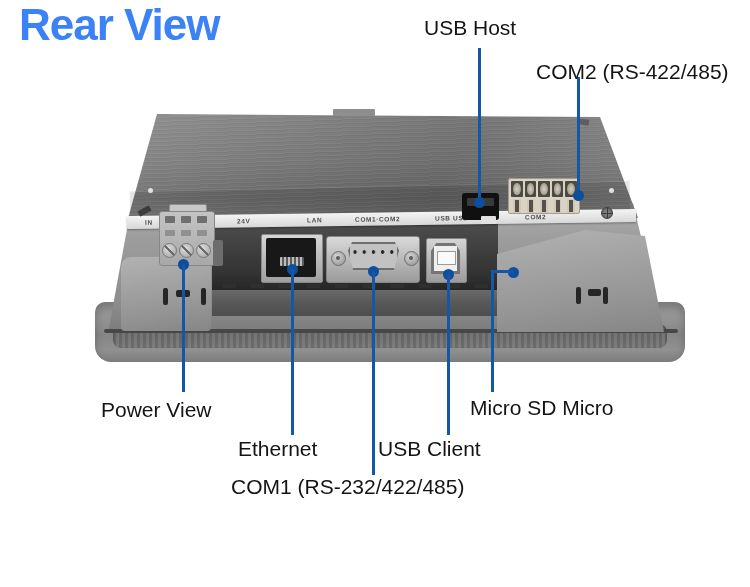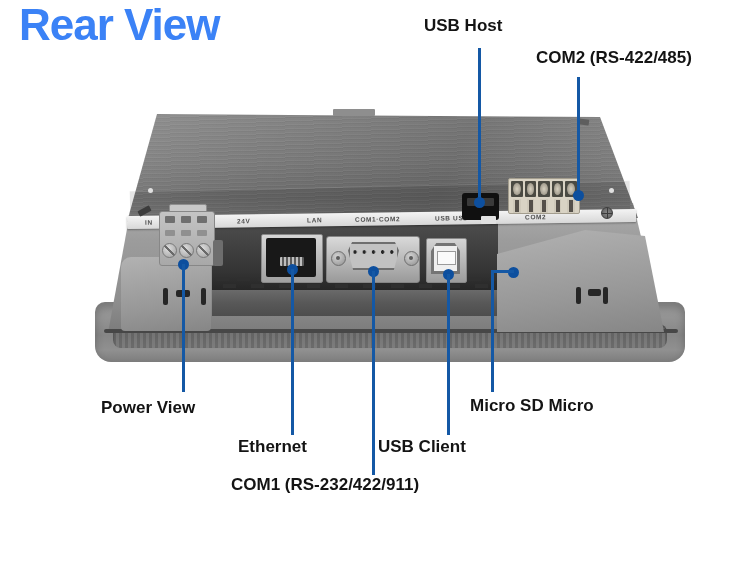--- a/index.html
+++ b/index.html
@@ -7,21 +7,21 @@
     position:relative;width:750px;height:587px;background:#ffffff;overflow:hidden;
     font-family:"Liberation Sans", sans-serif;
   }
   
   .page-title{
     position:absolute;left:7px;top:0px;
     font-size:44px;font-weight:800;letter-spacing:-1px;color:#3b82f6;margin-left:12px;
   }
   
   .callout-label{
-    position:absolute;font-size:17px;font-weight:700;color:#141414;white-space:nowrap;
+    position:absolute;font-size:21px;font-weight:400;color:#141414;white-space:nowrap;
   }
   
   .cline{position:absolute;background:#1458a5;}
   .cdot{position:absolute;width:11px;height:11px;border-radius:50%;background:#0d4f9e;}
   
   .back-panel{
     position:absolute;left:127px;top:110px;width:512px;height:112px;
     clip-path:polygon(30px 4px,473px 7px,511px 108px,0px 112px);
     background:
       linear-gradient(115deg, rgba(255,255,255,0.10) 0%, rgba(255,255,255,0) 30%, rgba(0,0,0,0.10) 62%, rgba(255,255,255,0.06) 100%),
@@ -246,20 +246,20 @@
   <div class="cline" style="left:372px;top:271px;width:3px;height:204px;"></div>
 
   <div class="cdot" style="left:443px;top:269px;"></div>
   <div class="cline" style="left:447px;top:274px;width:3px;height:161px;"></div>
 
   <div class="cdot" style="left:508px;top:267px;"></div>
   <div class="cline" style="left:491px;top:270px;width:23px;height:3px;"></div>
   <div class="cline" style="left:491px;top:270px;width:3px;height:122px;"></div>
 
   <div class="callout-label" style="left:424px;top:16px;">USB Host</div>
-  <div class="callout-label" style="left:536px;top:48px;">COM2 (RS-422/485)</div>
+  <div class="callout-label" style="left:536px;top:60px;">COM2 (RS-422/485)</div>
   <div class="callout-label" style="left:101px;top:398px;">Power View</div>
   <div class="callout-label" style="left:378px;top:437px;">USB Client</div>
   <div class="callout-label" style="left:238px;top:437px;">Ethernet</div>
-  <div class="callout-label" style="left:231px;top:475px;">COM1 (RS-232/422/911)</div>
+  <div class="callout-label" style="left:231px;top:475px;">COM1 (RS-232/422/485)</div>
   <div class="callout-label" style="left:470px;top:396px;">Micro SD Micro</div>
 
 </div>
 
 </body></html>

